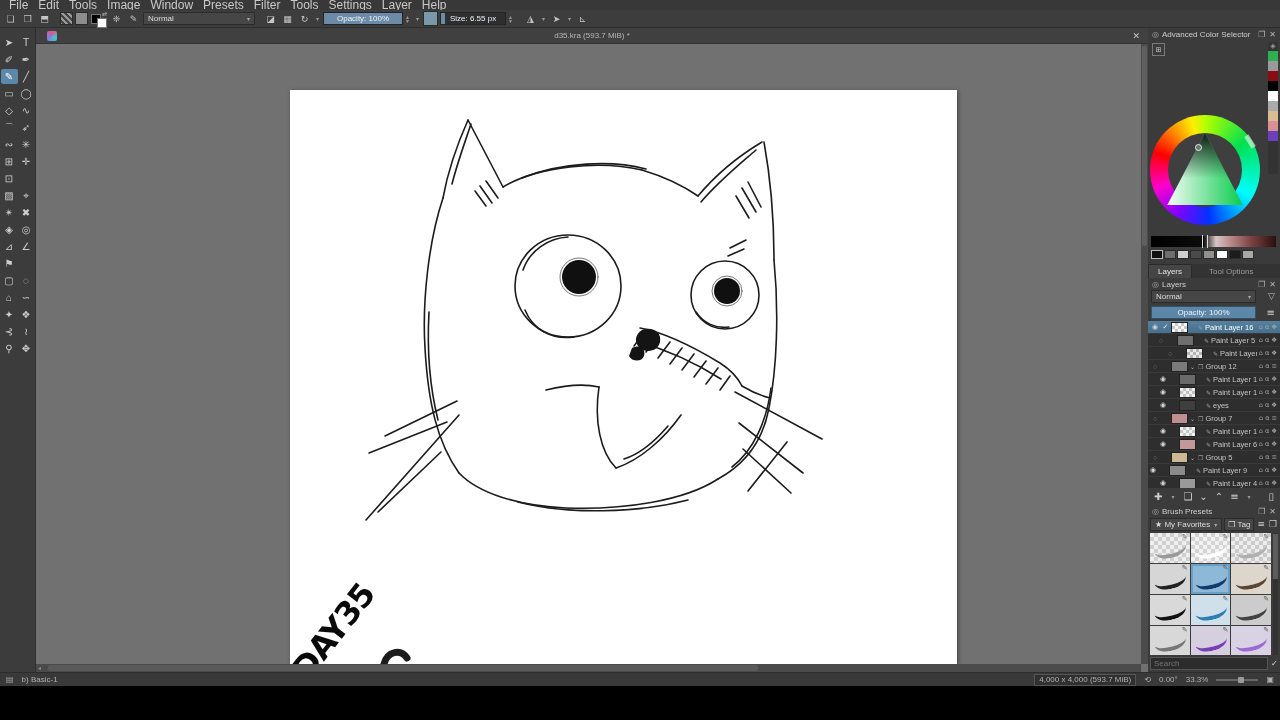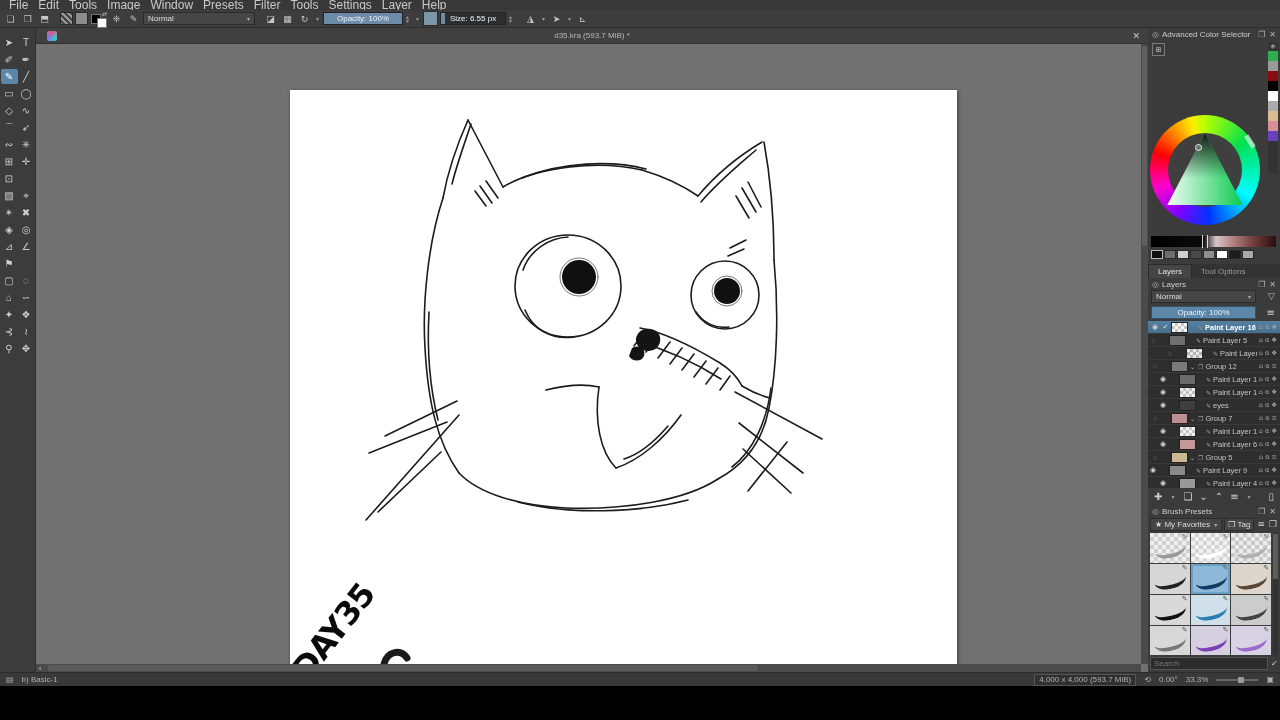--- a/index.html
+++ b/index.html
@@ -74,38 +74,38 @@
   .cs-grad{position:absolute;left:3px;top:208px;right:4px;height:11px;
     background:linear-gradient(90deg,#000 0%,#0c0c0c 42%,#d6c6c6 52%,#bb8d8d 63%,#7c4343 80%,#2a0e0e 100%);}
   .cs-grad .handle{position:absolute;left:41%;top:-1px;width:4px;height:13px;border-left:1px solid #ddd;border-right:1px solid #ddd;}
   .cs-mini{position:absolute;left:3px;top:222px;display:flex;gap:1px;}
   .cs-mini .m{width:12px;height:9px;border:1px solid #2a2a2a;box-sizing:border-box;}
 
   
   .ltabs{position:absolute;top:236px;left:0;right:0;height:14px;background:#333;display:flex;align-items:flex-end;}
   .ltab{padding:0 9px;line-height:13px;font-size:8px;}
   .ltab.active{background:#454545;color:#e2e2e2;border:1px solid #2a2a2a;border-bottom:none;}
-  .ltab.inactive{color:#9b9b9b;}
+  .ltab.inactive{color:#9b9b9b;margin-left:8px;}
   .layers{position:absolute;top:250px;left:0;right:0;height:227px;background:#3b3b3b;}
   .l-blend{position:absolute;top:12px;left:3px;right:24px;}
   .l-funnel{position:absolute;right:5px;top:13px;color:#bbb;font-size:9px;}
   .l-op{position:absolute;top:28px;left:3px;right:24px;height:13px;background:#5d87a8;border:1px solid #33536b;box-sizing:border-box;}
   .l-op .lab{display:block;text-align:center;line-height:11px;color:#eaf2f8;font-size:8px;}
   .l-menu{position:absolute;right:5px;top:28px;color:#ccc;font-size:10px;line-height:13px;}
   .l-list{position:absolute;top:43px;left:0;right:0;bottom:17px;background:#2e2e2e;overflow:hidden;}
   .layer-row{height:12px;display:flex;align-items:center;gap:2px;border-bottom:1px solid #393939;box-sizing:content-box;}
   .layer-row.selected{background:linear-gradient(#55809f,#46708e);}
   .l-eye{width:10px;text-align:center;font-size:7px;color:#d5d5d5;}
   .l-eye.off{color:#6f6f6f;}
   .l-check{width:7px;font-size:7px;color:#e8e8e8;text-align:center;}
   .l-thumb{width:15px;height:9px;background:#777;border:1px solid #222;flex:none;}
   .l-chev{font-size:6px;color:#bbb;width:6px;}
   .l-type{font-size:6px;color:#9a9a9a;}
   .l-name{flex:1;font-size:7.5px;color:#c4c4c4;white-space:nowrap;overflow:hidden;}
-  .layer-row.selected .l-name{color:#fff;font-weight:bold;}
+  .layer-row.selected .l-name{color:#fff;}
   .l-ricons{display:flex;gap:2px;padding-right:3px;color:#a5a5a5;font-size:6.5px;}
   .l-btns{position:absolute;bottom:0;left:0;right:0;height:17px;display:flex;align-items:center;gap:7px;padding:0 6px;color:#cfcfcf;font-size:10px;background:#3b3b3b;}
   .l-btns .trash{margin-left:auto;}
 
   
   .brush{position:absolute;top:477px;left:0;right:0;bottom:0;background:#3b3b3b;}
   .b-controls{position:absolute;top:12px;left:2px;right:2px;height:14px;display:flex;gap:2px;align-items:center;}
   .b-fav{flex:1;}
   .b-tagbtn{height:13px;background:#464646;border:1px solid #2b2b2b;display:flex;align-items:center;gap:2px;padding:0 3px;color:#ddd;box-sizing:border-box;}
   .b-mi{color:#ccc;font-size:9px;padding:0 1px;}
@@ -451,21 +451,21 @@
             <span class="l-chev ico"></span>
             <span class="l-type ico">✎</span>
             <span class="l-name">Paint Layer 16</span>
             <span class="l-ricons">
               <span class="ico">⌂</span>
               <span class="ico">α</span>
               <span class="ico">❖</span>
             </span>
           </div>
 
-          <div class="layer-row" style="padding-left:0">
+          <div class="layer-row" style="padding-left:8px">
             <span class="l-eye off">○</span>
             <span class="l-check ico"></span>
             <span class="l-thumb" style="background:#6f6f6f"></span>
             <span class="l-chev ico"></span>
             <span class="l-type ico">✎</span>
             <span class="l-name">Paint Layer 5</span>
             <span class="l-ricons">
               <span class="ico">⌂</span>
               <span class="ico">α</span>
               <span class="ico">❖</span>

